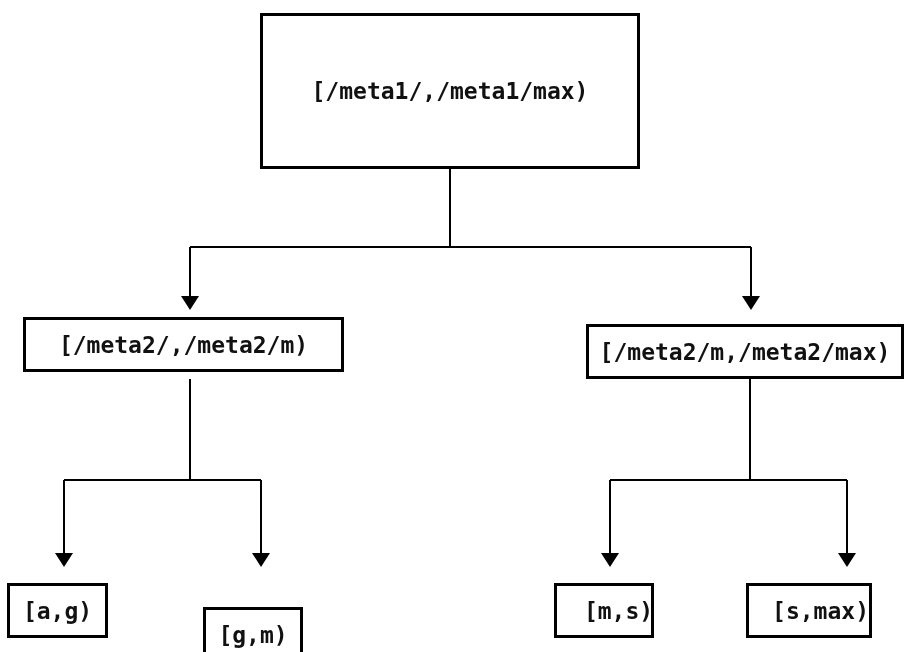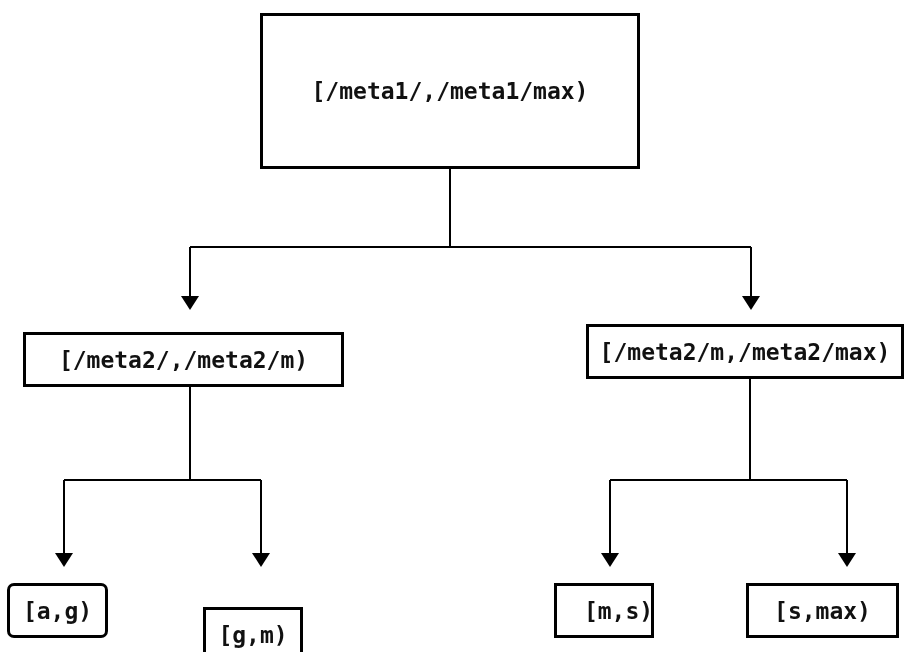--- a/index.html
+++ b/index.html
@@ -30,26 +30,26 @@
     display: flex;
     align-items: center;
     justify-content: center;
     color: #111111;
     font-weight: bold;
     font-size: 23px;
     letter-spacing: 0;
     white-space: nowrap;
   }
   .node-root  { left: 260px; top: 13px;  width: 380px; height: 156px; }
-  .node-left  { left: 23px;  top: 332px; width: 321px; height: 55px; }
+  .node-left  { left: 23px;  top: 317px; width: 321px; height: 55px; }
   .node-right { left: 586px; top: 324px; width: 318px; height: 55px; }
-  .node-ag    { left: 7px;   top: 583px; width: 101px; height: 55px; border-radius: 7px; }
+  .node-ag    { left: 7px;   top: 583px; width: 101px; height: 55px; }
   .node-gm    { left: 203px; top: 583px; width: 100px; height: 55px; margin-top: 24px; }
   .node-ms    { left: 554px; top: 583px; width: 100px; height: 55px; padding-left: 29px; }
-  .node-smax  { left: 746px; top: 583px; width: 153px; height: 55px; }
+  .node-smax  { left: 746px; top: 583px; width: 126px; height: 55px; justify-content: flex-end; }
   .edge {
     stroke: #000000;
     stroke-width: 2;
     fill: none;
   }
   .arrowhead {
     fill: #000000;
     stroke: none;
   }
 </style>

